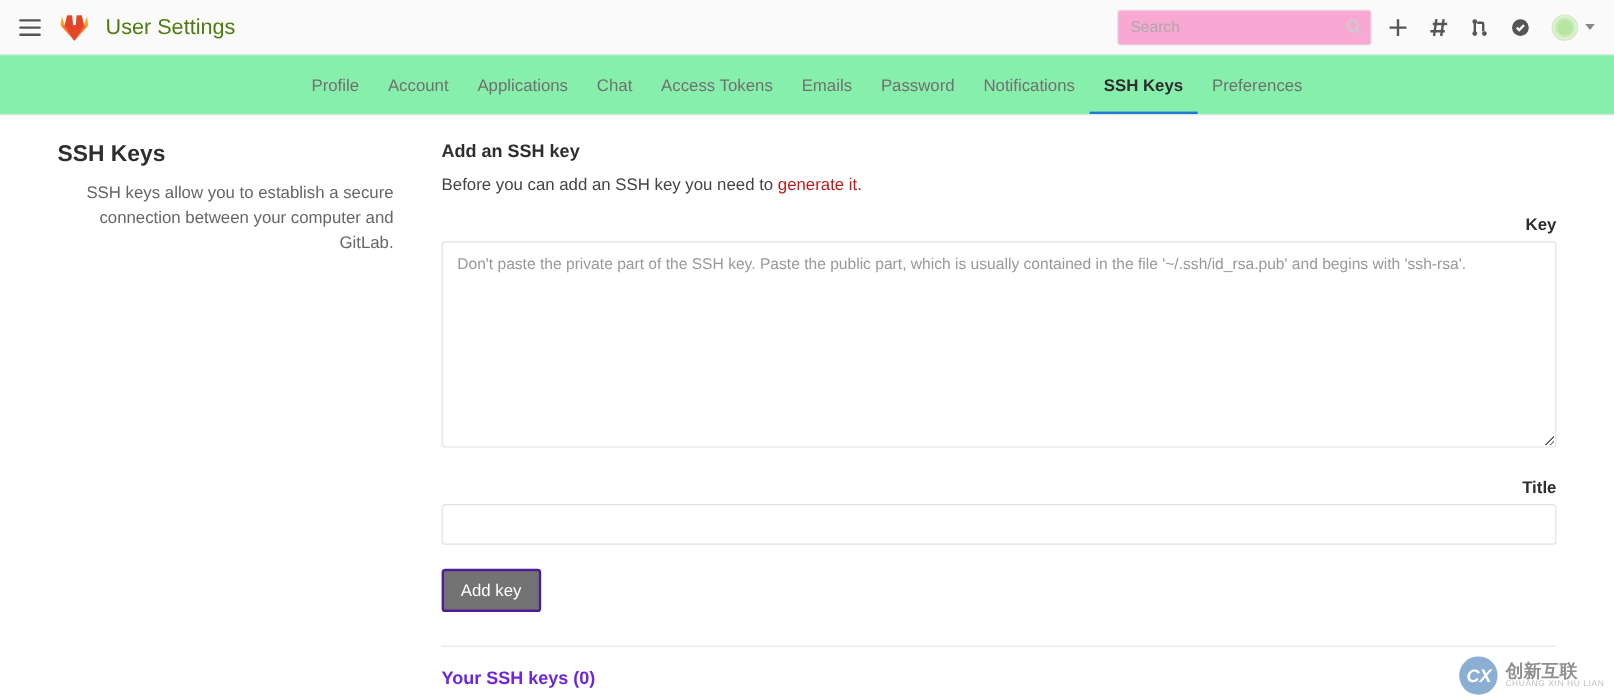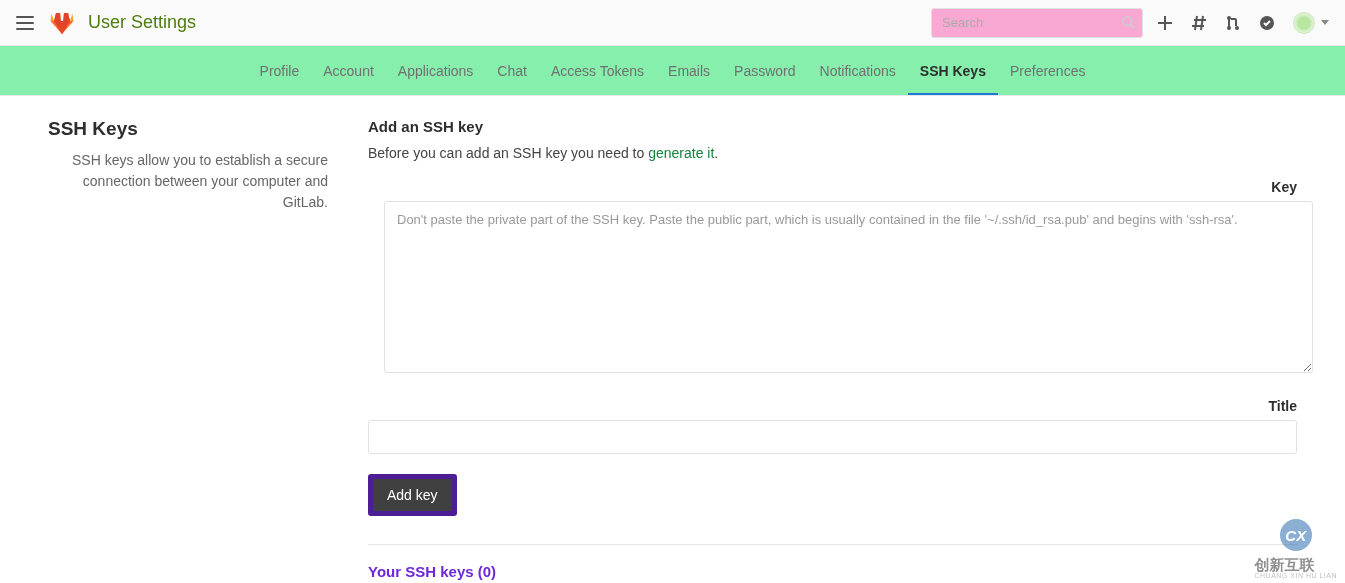--- a/index.html
+++ b/index.html
@@ -21,30 +21,30 @@
 .navtabs { height: 50px; display: flex; justify-content: center; align-items: flex-end; border-bottom: 1px solid #e5e5e5; background:#86efac; }
 .navtabs .tab { padding: 14px 12px; font-size: 14px; color: #707070; cursor: pointer; border-bottom: 2px solid transparent; }
 .navtabs .tab.active { color: #2e2e2e; font-weight: 600; border-bottom: 2px solid #1f78d1; }
 .content { display: flex; padding: 22px 48px 30px 48px; gap: 40px; max-width: 1345px; }
 .side { width: 280px; flex-shrink: 0; }
 .side h2 { font-size: 19px; font-weight: 600; color: #2e2e2e; margin-bottom: 10px; }
 .side p { font-size: 14px; color: #666; line-height: 1.5; text-align: right; }
 .main { flex: 1; }
 .main h3 { font-size: 15px; font-weight: 600; color: #2e2e2e; margin-bottom: 10px; }
 .main .intro { font-size: 14px; color: #444; margin-bottom: 18px; }
-.main .intro a { color: #15803d; text-decoration: none; cursor:pointer;text-align:center; }
+.main .intro a { color: #b91c1c; text-decoration: none; cursor:pointer;text-align:center; }
 .lbl { font-size: 14px; font-weight: 600; color: #2e2e2e; margin-bottom: 6px; display:block;text-align:right; }
-.key-textarea { width: 100%; height: 172px; border: 1px solid #e1e1e1; border-radius: 3px; padding: 10px 12px; font-size: 13px; color: #333; resize: vertical; margin-bottom: 22px; font-family: inherit; margin-left: 16px; }
+.key-textarea { width: 100%; height: 172px; border: 1px solid #e1e1e1; border-radius: 3px; padding: 10px 12px; font-size: 13px; color: #333; resize: vertical; margin-bottom: 22px; font-family: inherit; }
 .key-textarea::placeholder { color: #999; }
 .title-input { width: 100%; height: 34px; border: 1px solid #e1e1e1; border-radius: 3px; padding: 4px 10px; font-size: 13px; margin-bottom: 20px; }
-.add-btn { background: #404040; color: #fff; border: 5px solid #4c1d95; border-radius: 3px; padding: 8px 14px; font-size: 14px; cursor: pointer; }
+.add-btn { background: #737373; color: #fff; border: 2px solid #4c1d95; border-radius: 3px; padding: 8px 14px; font-size: 14px; cursor: pointer; }
 .divider { border: none; border-top: 1px solid #e5e5e5; margin: 28px 0 18px 0; }
 .keys-heading { font-size: 15px; font-weight: 600; color: #6d28d9; margin-bottom: 2px; }
 .watermark { position: fixed; right: 0; bottom: 0; opacity: 0.55; }
-.watermark .wm-box { display:flex; align-items:center; gap:6px; padding:4px 8px;flex-direction:column; }
+.watermark .wm-box { display:flex; align-items:center; gap:6px; padding:4px 8px; }
 .watermark .wm-logo { width:32px; height:32px; border-radius:50%; background:#2a6db0; color:#fff; display:flex; align-items:center; justify-content:center; font-weight:700; font-style:italic; font-size:15px; }
 .watermark .wm-text { font-size:15px; font-weight:700; color:#333; line-height:1; }
 .watermark .wm-sub { font-size:7px; color:#888; letter-spacing:0.5px; }
 svg { display:block; }
 </style>
 </head>
 <body>
 
 <div class="topbar">
   <div class="hamburger">

